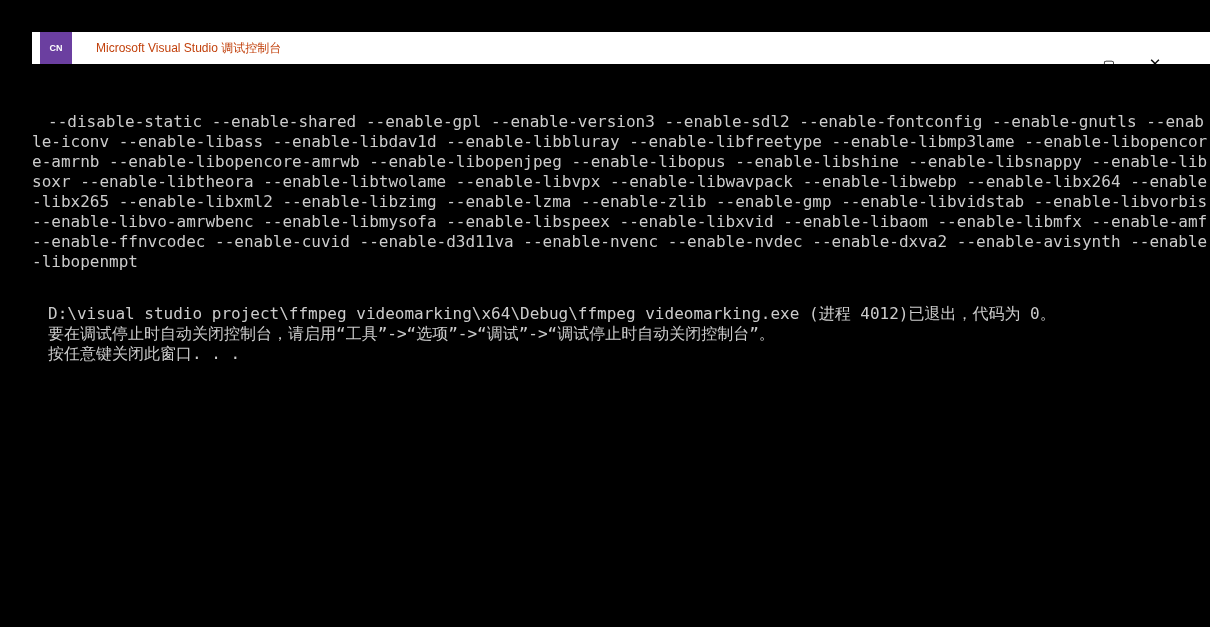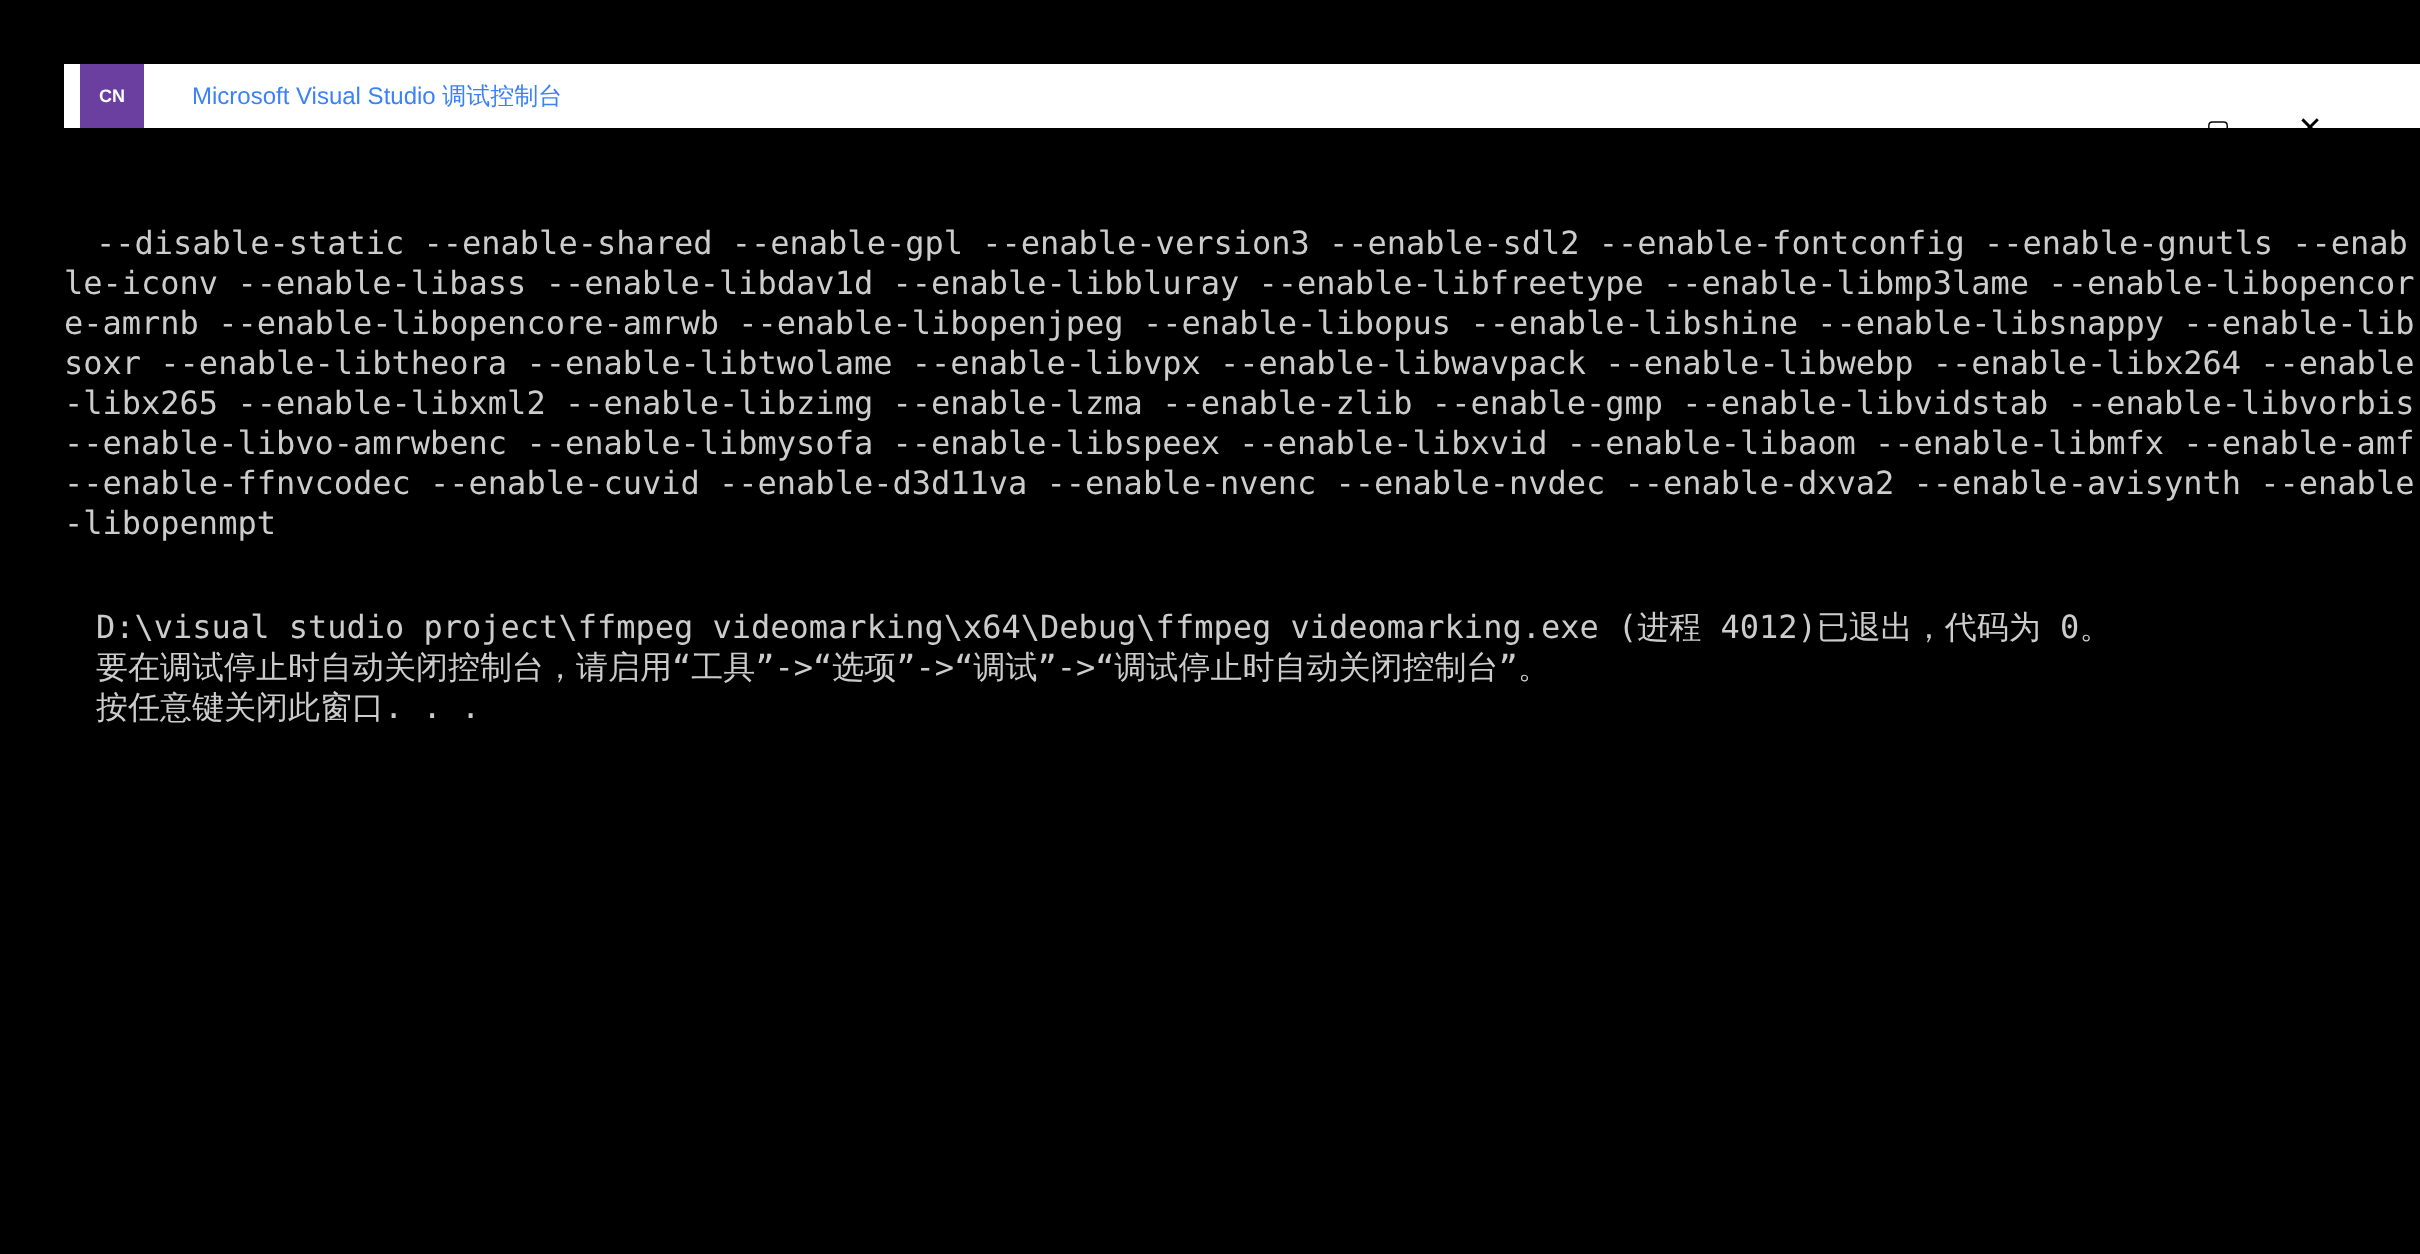--- a/index.html
+++ b/index.html
@@ -24,21 +24,21 @@
       display: flex;
       align-items: center;
       justify-content: center;
       color: #fff;
       font-size: 9px;
       font-weight: bold;
       margin-right: 8px;
     }
     .title-text {
       font-size: 12px;
-      color: #3b82f6;
+      color: #c2410c;
       flex: 1;
     }
     .window-controls {
       display: flex;
       height: 100%;
     }
     .win-btn {
       width: 46px;
       height: 100%;
       display: flex;

